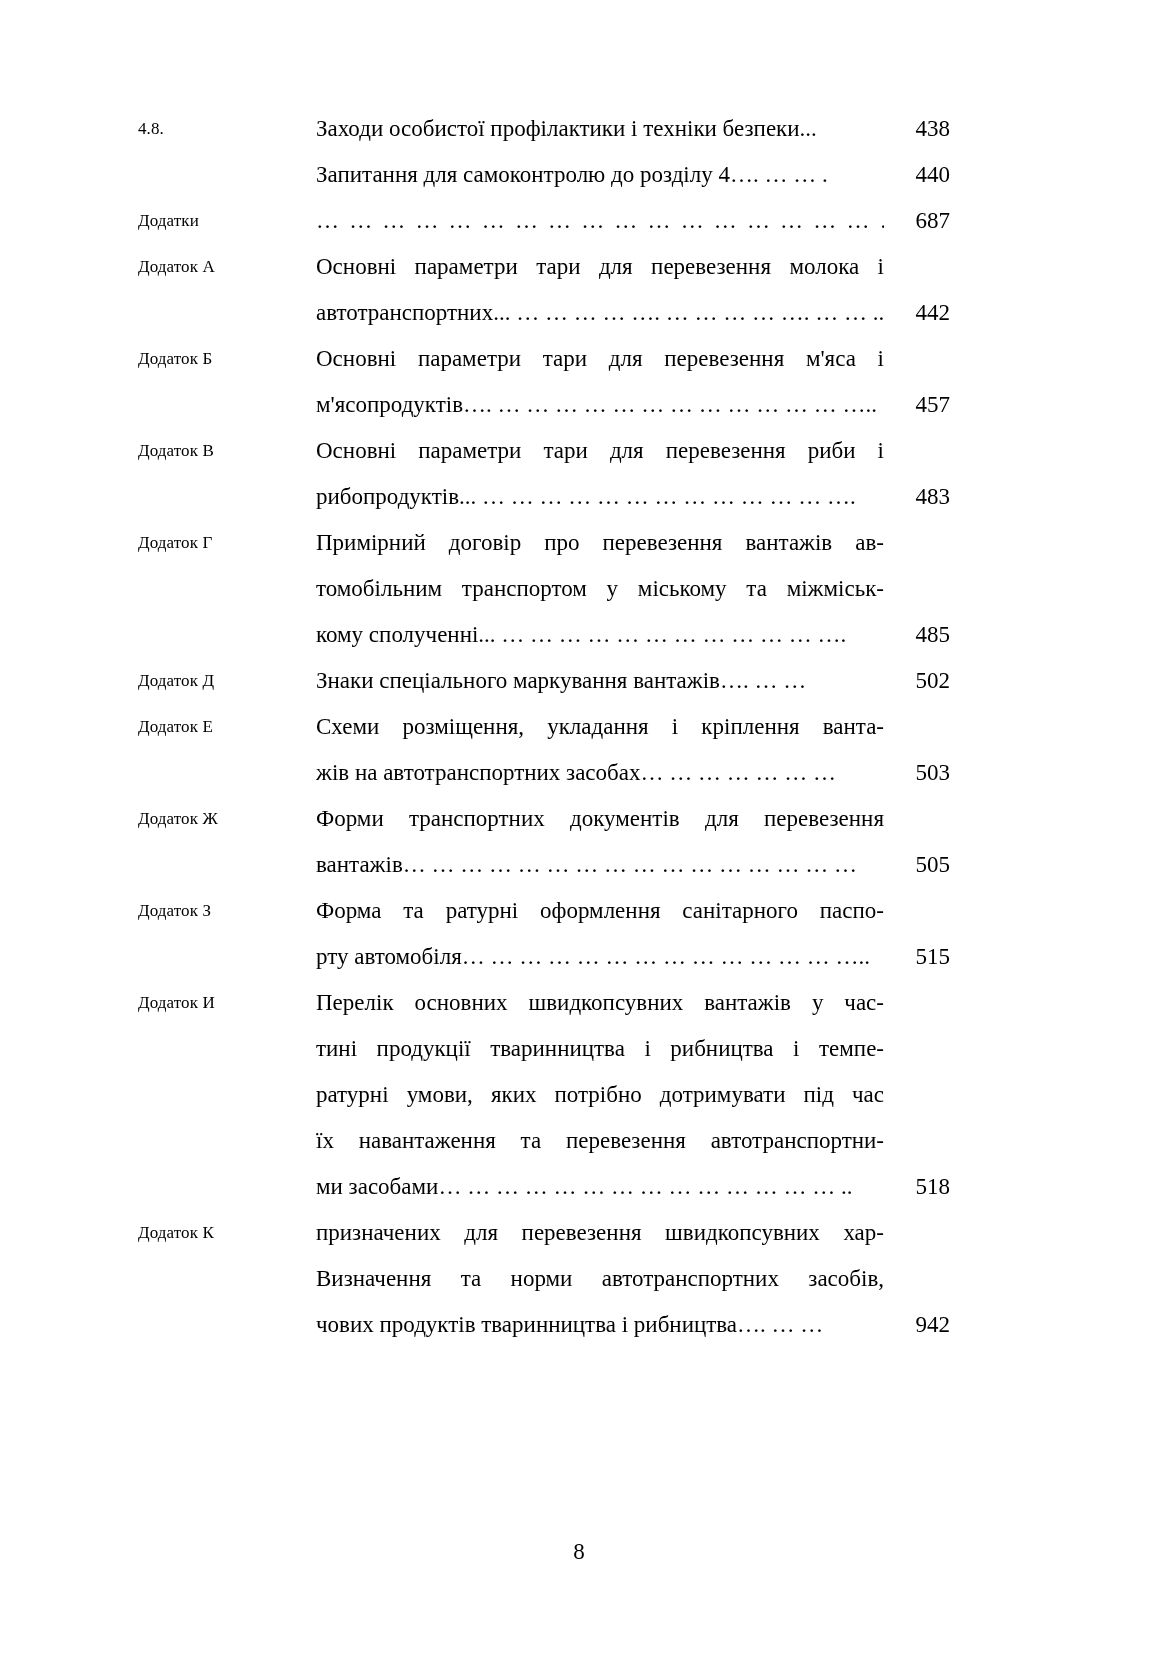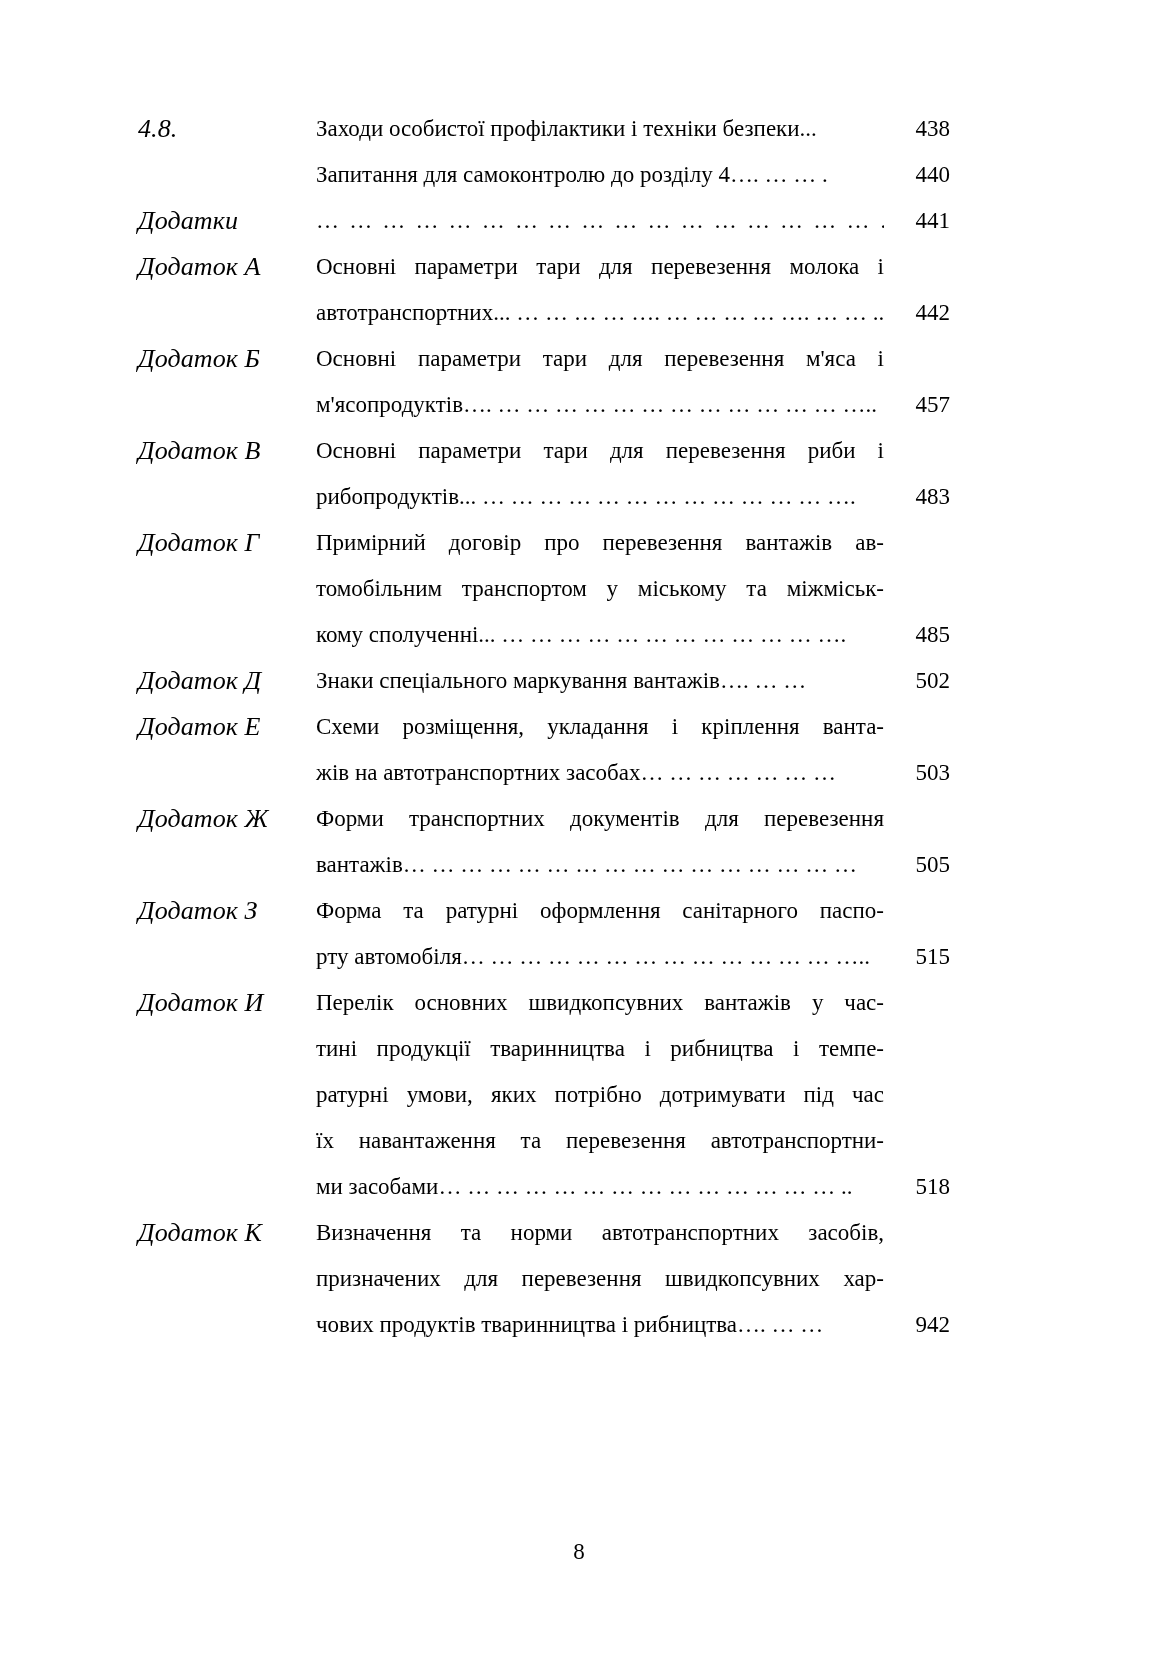--- a/index.html
+++ b/index.html
@@ -26,25 +26,24 @@
   }
 
   
   .entry {
     display: flex;
     align-items: flex-start;
     width: 100%;
   }
   .label {
     flex: 0 0 146px;
-    font-size: 26px;
+    font-size: 17px;
     line-height: 46px;
     white-space: nowrap;
     letter-spacing: .1px;
-    font-style: italic;
   }
   .body {
     flex: 1 1 auto;
     min-width: 0;
     font-size: 23px;
     line-height: 46px;
     text-align: justify;
     text-justify: inter-word;
     hyphens: manual;
     margin-left: 32px;
@@ -118,21 +117,21 @@
         <div class="nums">
           <span class="slot">440</span>
         </div>
       </div>
       <div class="entry">
         <div class="label">Додатки</div>
         <div class="body">
           <span class="leadfull">… … … … … … … … … … … … … … … … … … … … … …</span>
         </div>
         <div class="nums">
-          <span class="slot">441</span>
+          <span class="slot">687</span>
         </div>
       </div>
       <div class="entry">
         <div class="label">Додаток А</div>
         <div class="body">
           <span class="ln">Основні параметри тари для перевезення молока і</span>
           <span class="ln-nat">автотранспортних... … … … … …. … … … … …. … … ..</span>
         </div>
         <div class="nums">
           <span class="slot blank">&nbsp;</span>
@@ -229,22 +228,22 @@
           <span class="slot blank">&nbsp;</span>
           <span class="slot blank">&nbsp;</span>
           <span class="slot blank">&nbsp;</span>
           <span class="slot blank">&nbsp;</span>
           <span class="slot">518</span>
         </div>
       </div>
       <div class="entry">
         <div class="label">Додаток К</div>
         <div class="body">
+          <span class="ln">призначених для перевезення швидкопсувних хар-</span>
           <span class="ln">Визначення та норми автотранспортних засобів,</span>
-          <span class="ln">призначених для перевезення швидкопсувних хар-</span>
           <span class="ln-nat">чових продуктів тваринництва і рибництва…. … …</span>
         </div>
         <div class="nums">
           <span class="slot blank">&nbsp;</span>
           <span class="slot blank">&nbsp;</span>
           <span class="slot">942</span>
         </div>
       </div>
     </div>
 

